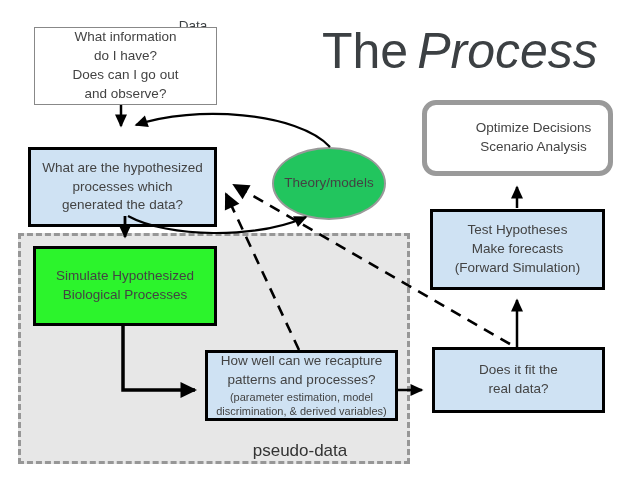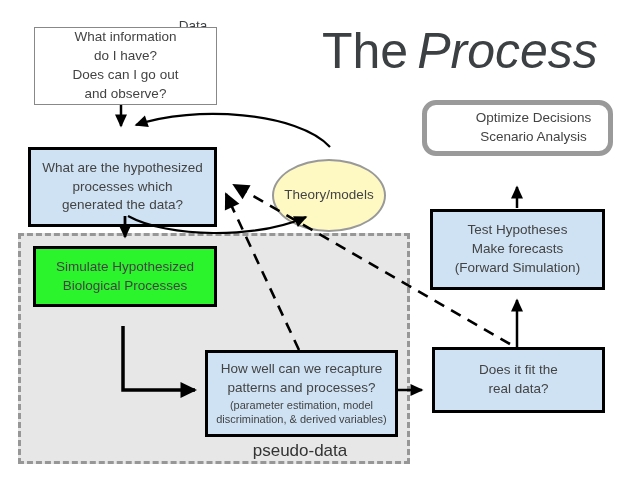--- a/index.html
+++ b/index.html
@@ -17,35 +17,35 @@
   .title{
     position:absolute;left:322px;top:22px;width:260px;
     font-size:50px;color:#3c4043;z-index:2;white-space:nowrap;
   }
   .title .it{font-style:italic;margin-left:9px;}
   #data-label{position:absolute;left:170px;top:11px;width:46px;text-align:center;
     font-size:13.5px;color:#3c4043;z-index:2;margin-top:7px;}
   #data-box{left:34px;top:27px;width:183px;height:78px;border:1.5px solid #888;background:#fff;}
   #hypothesis-box{left:28px;top:135px;width:189px;height:80px;margin-top:12px;}
   #theory-ellipse{
-    left:272px;top:159px;width:114px;height:73px;border-radius:50%;
-    border:2.5px solid #999;background:#fef9c3;z-index:1;
+    left:272px;top:147px;width:114px;height:73px;border-radius:50%;
+    border:2.5px solid #999;background:#22c55e;z-index:1;
   }
   #pseudo-container{
     left:18px;top:233px;width:392px;height:231px;box-sizing:border-box;
     background:#e7e7e7;border:3px dashed #979797;z-index:0;
   }
   #pseudo-label{left:240px;top:441px;width:120px;text-align:center;font-size:17px;color:#333;z-index:2;}
-  #simulate-box{left:33px;top:246px;width:184px;height:61px;background:#2cf42c;}
-  #recapture-box{left:205px;top:350px;width:193px;height:87px;}
+  #simulate-box{left:33px;top:246px;width:184px;height:80px;background:#2cf42c;}
+  #recapture-box{left:205px;top:350px;width:193px;height:71px;}
   #recapture-box .sub{font-size:11px;line-height:1.25;margin-top:1px;}
   #fit-box{left:432px;top:347px;width:173px;height:66px;}
   #test-box{left:430px;top:209px;width:175px;height:81px;}
   #optimize-box{
-    left:422px;top:100px;width:191px;height:56px;box-sizing:border-box;
+    left:422px;top:100px;width:191px;height:76px;box-sizing:border-box;
     border:5px solid #9a9a9a;border-radius:14px;background:#fff;padding-left:32px;
   }
   #arrow-layer{position:absolute;left:0;top:0;width:640px;height:479px;z-index:3;pointer-events:none;}
 </style>
 </head>
 <body>
 
 <div id="canvas">
 
   <div class="abs" id="pseudo-container"></div>

